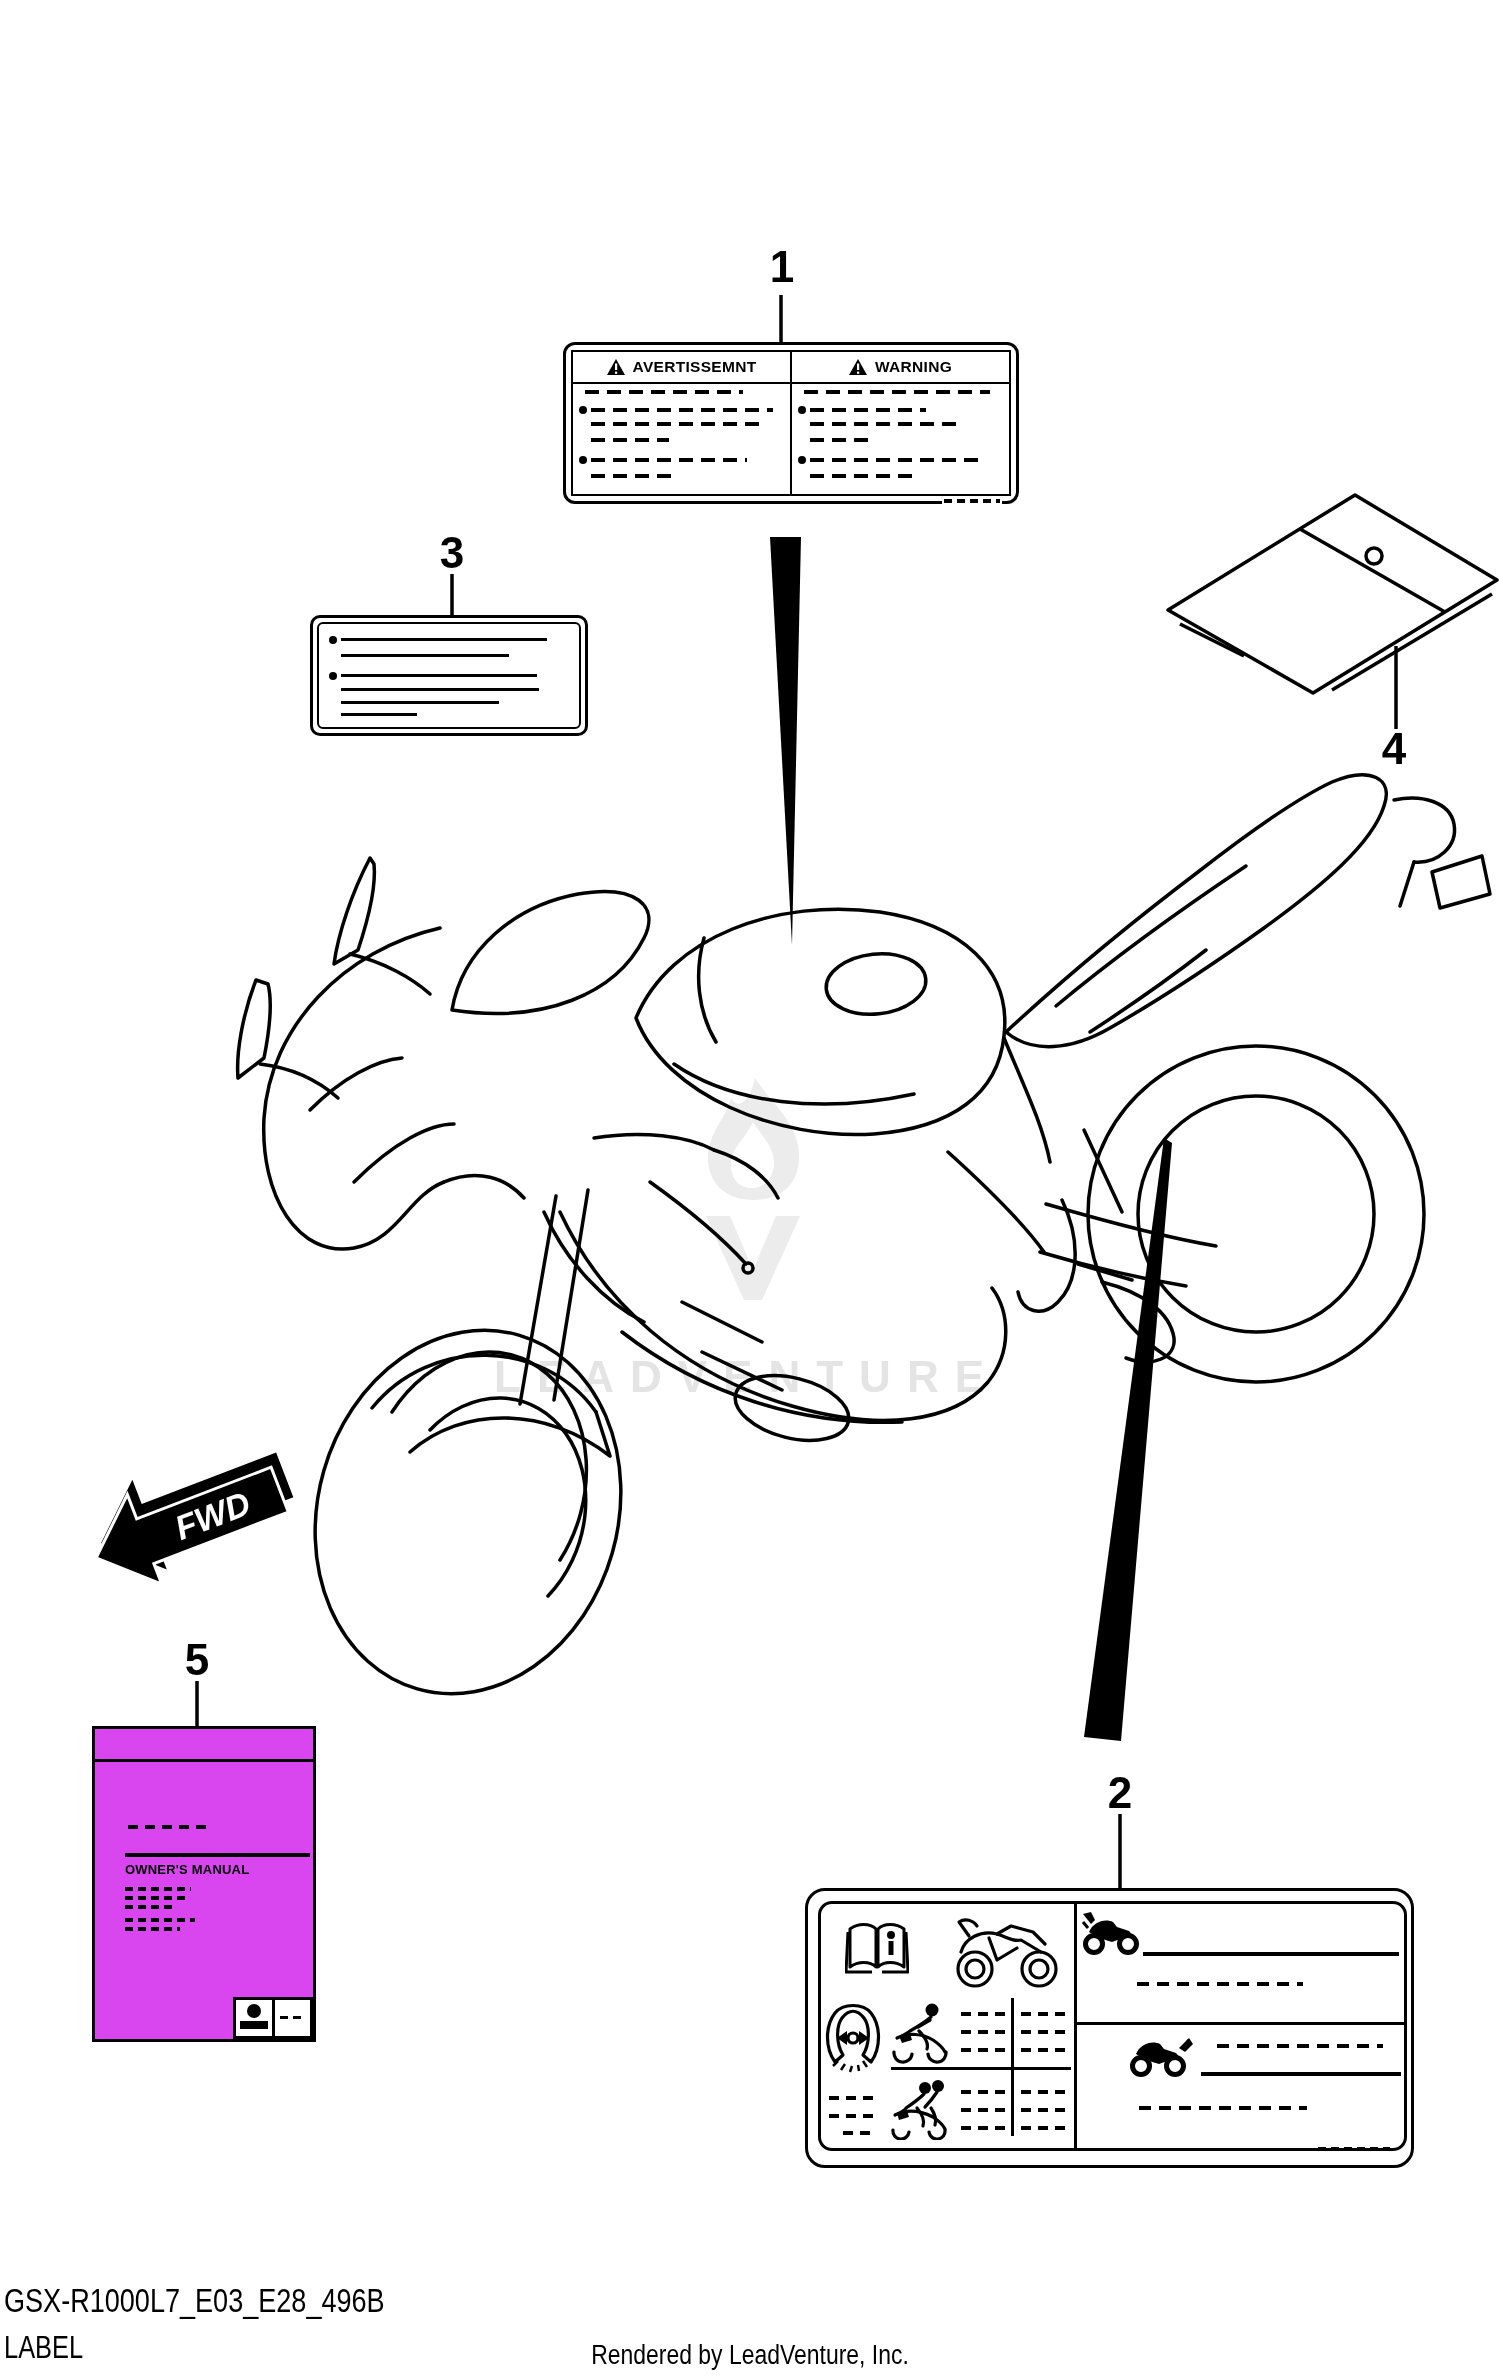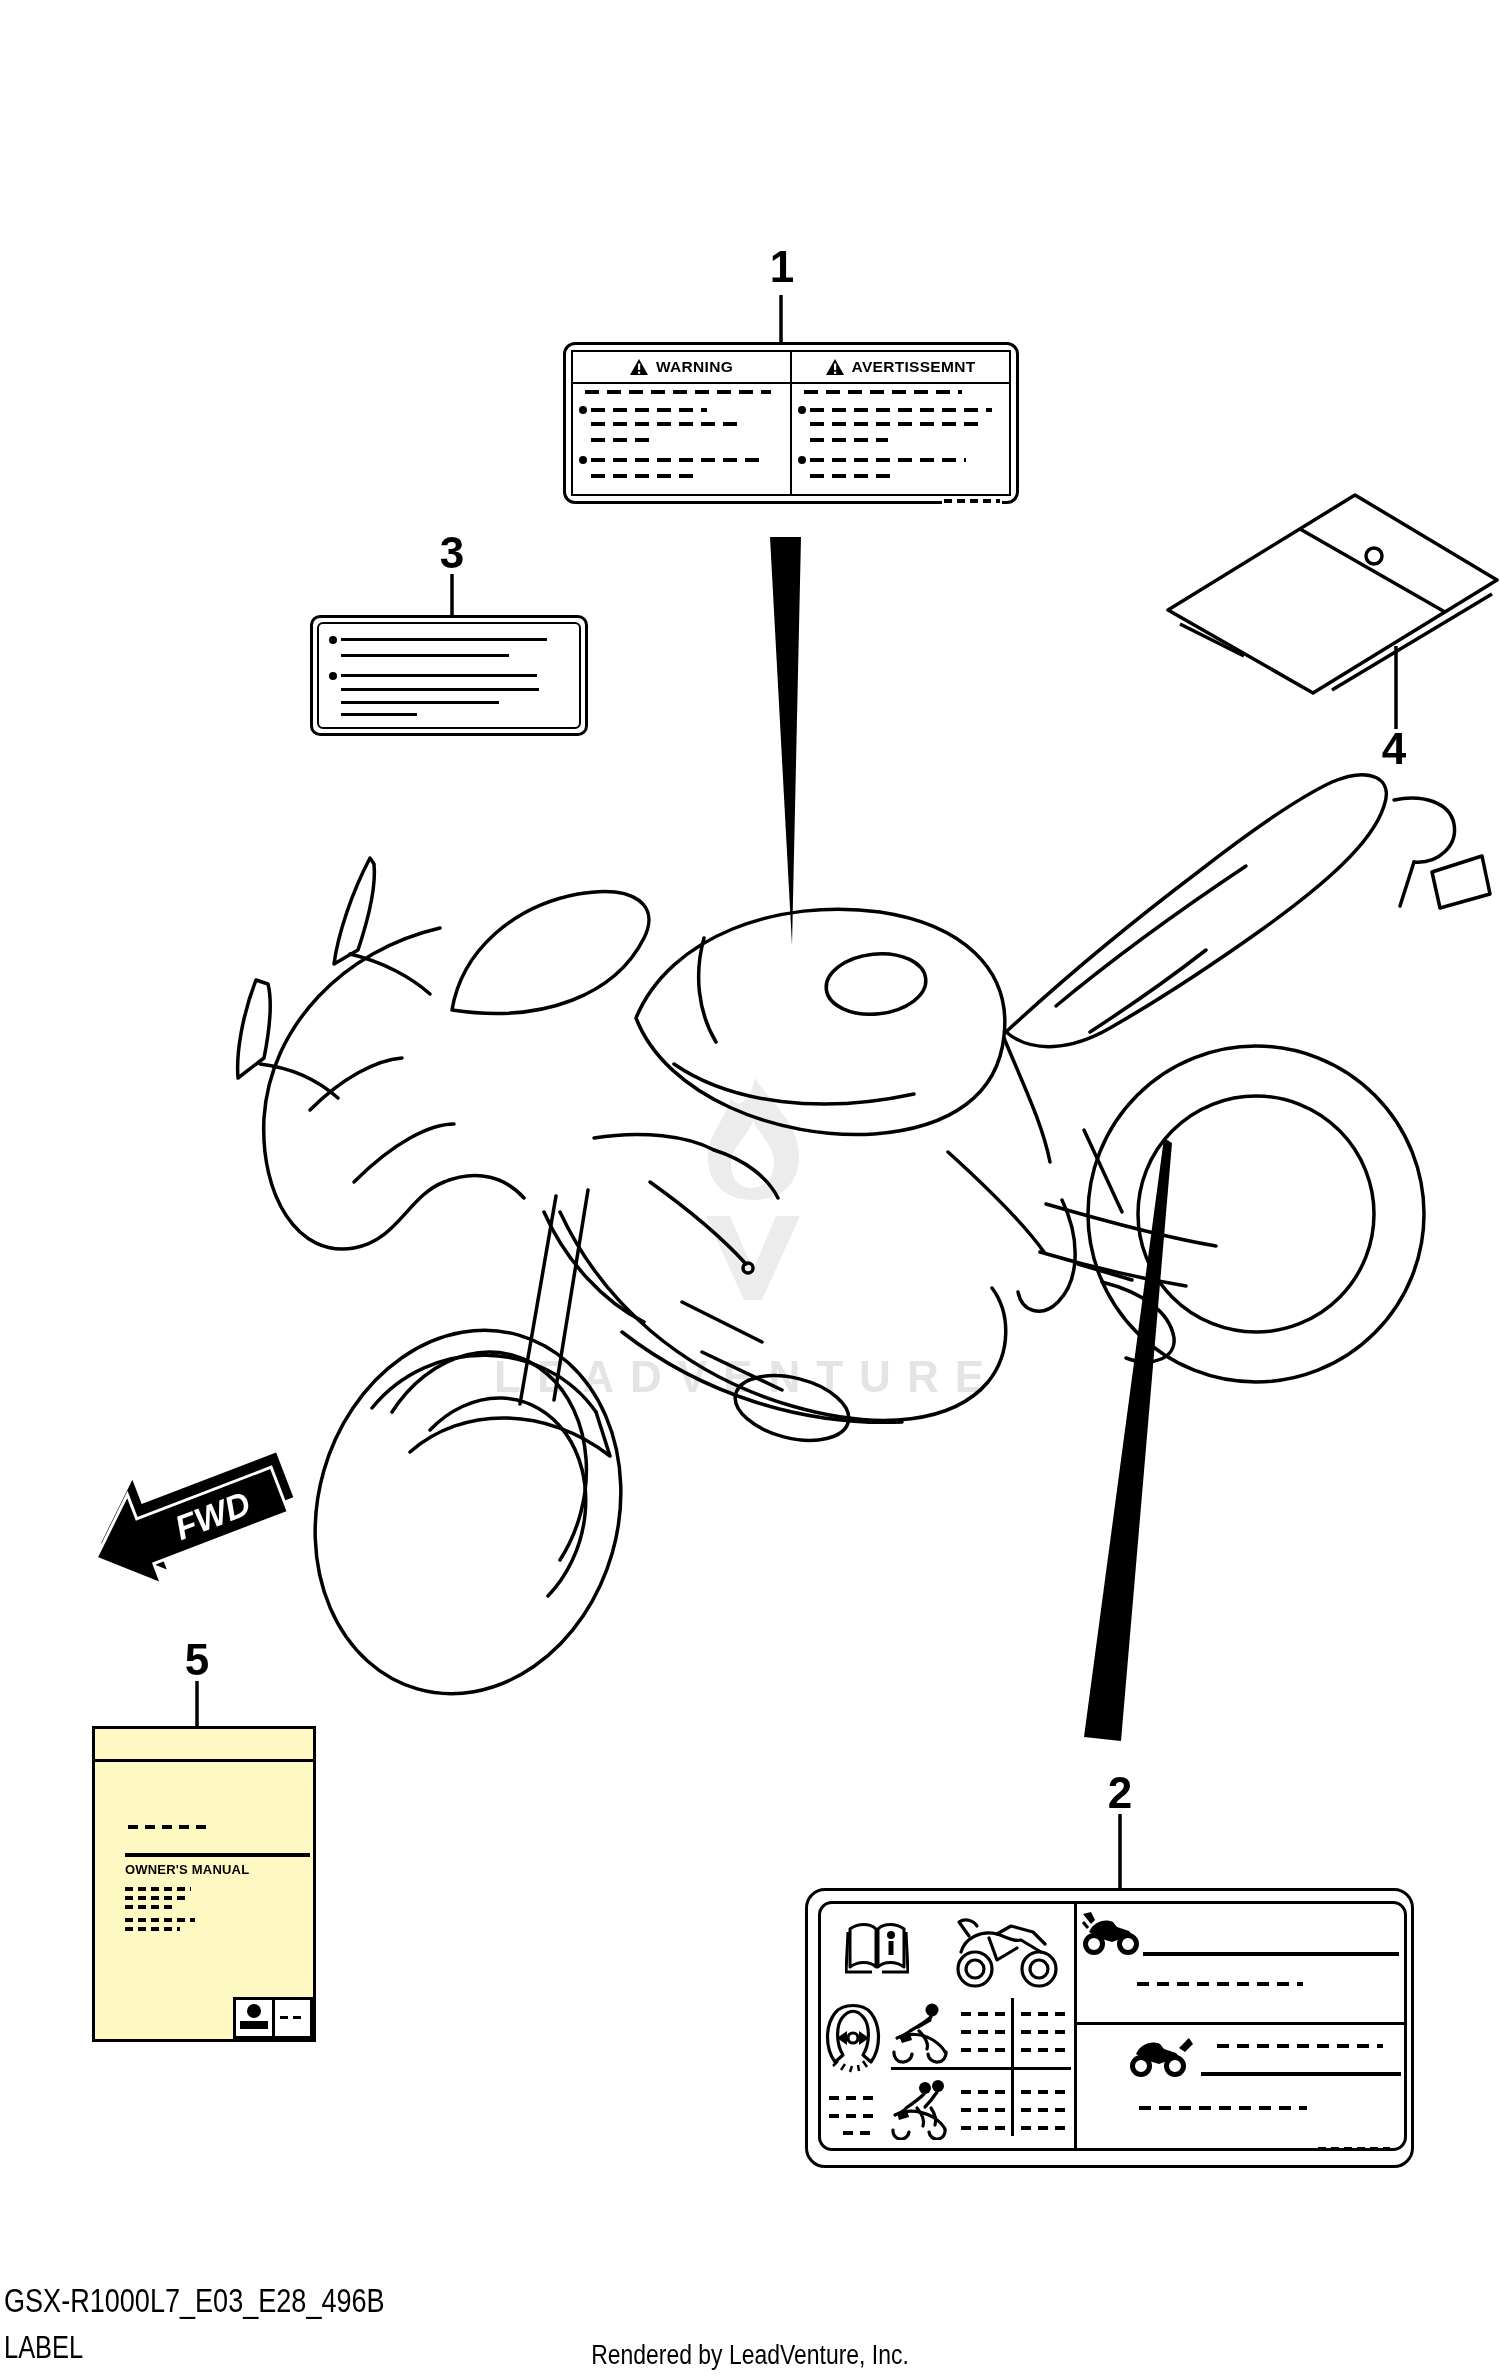--- a/index.html
+++ b/index.html
@@ -23,21 +23,21 @@
   .l1col+.l1col{border-left:2.5px solid #000;}
   .l1head{position:relative;height:30px;border-bottom:2.5px solid #000;display:flex;align-items:center;justify-content:center;gap:8px;
           font-size:15.5px;font-weight:700;letter-spacing:.3px;}
   .l1body{position:relative;height:calc(100% - 32.5px);}
   .l1bdash-wrap{position:absolute;right:14px;bottom:-5px;width:60px;height:9px;background:#fff;}
   
   .label3{position:absolute;left:310px;top:615px;width:272px;height:115px;border:3px solid #000;border-radius:10px;background:#fff;}
   .label3-inner{position:absolute;left:4px;top:4px;right:4px;bottom:4px;border:2.5px solid #000;border-radius:6px;}
   .sline{position:absolute;height:3px;background:#000;}
   
-  .label5{position:absolute;left:92px;top:1726px;width:218px;height:310px;border:3px solid #000;background:#fef9c3;}
+  .label5{position:absolute;left:92px;top:1726px;width:218px;height:310px;border:3px solid #000;background:#d946ef;}
   .l5head{position:absolute;left:0;top:0;right:0;height:30px;border-bottom:3px solid #000;}
   .l5title{position:absolute;left:30px;top:133px;font-size:13px;font-weight:700;letter-spacing:.2px;}
   .l5box{position:absolute;border:3px solid #000;background:#fff;}
   
   .label2{position:absolute;left:805px;top:1888px;width:603px;height:274px;border:3.5px solid #000;border-radius:20px;background:#fff;}
   .label2-inner{position:absolute;left:10px;top:10px;width:583px;height:244px;border:3px solid #000;border-radius:14px;}
   
   .code-text{position:absolute;left:4px;top:2282px;font-size:33px;transform:scaleX(.82);transform-origin:left top;white-space:nowrap;}
   .name-text{position:absolute;left:4px;top:2330px;font-size:31px;transform:scaleX(.82);transform-origin:left top;}
   .credit-text{position:absolute;left:750px;top:2340px;font-size:27px;white-space:nowrap;
@@ -148,60 +148,60 @@
 
 
   <div class="callout" style="left:782px;top:267px">1</div>
   <div class="callout" style="left:1120px;top:1793px">2</div>
   <div class="callout" style="left:452px;top:553px">3</div>
   <div class="callout" style="left:1394px;top:749px">4</div>
   <div class="callout" style="left:197px;top:1660px">5</div>
 
   <div class="label1">
     <div class="label1-inner">
+      <div class="l1col">
+        <div class="l1head">
+          <svg width="18" height="16" viewBox="0 0 18 16">
+            <polygon points="9,0 18,16 0,16" fill="#000"></polygon>
+            <rect x="8" y="4.5" width="2.2" height="6.5" fill="#fff"></rect>
+            <rect x="8" y="12.6" width="2.2" height="2.2" fill="#fff"></rect>
+          </svg>
+          <span>AVERTISSEMNT</span>
+        </div>
+        <div class="l1body">
+          <div class="dl" style="left:12px;top:6px;width:158px"></div>
+          <div class="bullet" style="left:6px;top:22px"></div>
+          <div class="dl" style="left:18px;top:24px;width:182px"></div>
+          <div class="dl" style="left:18px;top:38px;width:176px"></div>
+          <div class="dl" style="left:18px;top:54px;width:78px"></div>
+          <div class="bullet" style="left:6px;top:72px"></div>
+          <div class="dl" style="left:18px;top:74px;width:156px"></div>
+          <div class="dl" style="left:18px;top:90px;width:86px"></div>
+        </div>
+      </div>
       <div class="l1col">
         <div class="l1head">
           <svg width="18" height="16" viewBox="0 0 18 16">
             <polygon points="9,0 18,16 0,16" fill="#000"></polygon>
             <rect x="8" y="4.5" width="2.2" height="6.5" fill="#fff"></rect>
             <rect x="8" y="12.6" width="2.2" height="2.2" fill="#fff"></rect>
           </svg>
           <span>WARNING</span>
         </div>
         <div class="l1body">
           <div class="dl" style="left:12px;top:6px;width:186px"></div>
           <div class="bullet" style="left:6px;top:22px"></div>
           <div class="dl" style="left:18px;top:24px;width:116px"></div>
           <div class="dl" style="left:18px;top:38px;width:152px"></div>
           <div class="dl" style="left:18px;top:54px;width:60px"></div>
           <div class="bullet" style="left:6px;top:72px"></div>
           <div class="dl" style="left:18px;top:74px;width:168px"></div>
           <div class="dl" style="left:18px;top:90px;width:104px"></div>
         </div>
       </div>
-      <div class="l1col">
-        <div class="l1head">
-          <svg width="18" height="16" viewBox="0 0 18 16">
-            <polygon points="9,0 18,16 0,16" fill="#000"></polygon>
-            <rect x="8" y="4.5" width="2.2" height="6.5" fill="#fff"></rect>
-            <rect x="8" y="12.6" width="2.2" height="2.2" fill="#fff"></rect>
-          </svg>
-          <span>AVERTISSEMNT</span>
-        </div>
-        <div class="l1body">
-          <div class="dl" style="left:12px;top:6px;width:158px"></div>
-          <div class="bullet" style="left:6px;top:22px"></div>
-          <div class="dl" style="left:18px;top:24px;width:182px"></div>
-          <div class="dl" style="left:18px;top:38px;width:176px"></div>
-          <div class="dl" style="left:18px;top:54px;width:78px"></div>
-          <div class="bullet" style="left:6px;top:72px"></div>
-          <div class="dl" style="left:18px;top:74px;width:156px"></div>
-          <div class="dl" style="left:18px;top:90px;width:86px"></div>
-        </div>
-      </div>
     </div>
     <div class="l1bdash-wrap">
       <div class="dl4" style="left:2px;top:2px;width:56px"></div>
     </div>
   </div>
 
   <div class="label3">
     <div class="label3-inner">
       <div class="bullet" style="left:10px;top:12px"></div>
       <div class="sline" style="left:22px;top:14px;width:206px"></div>

